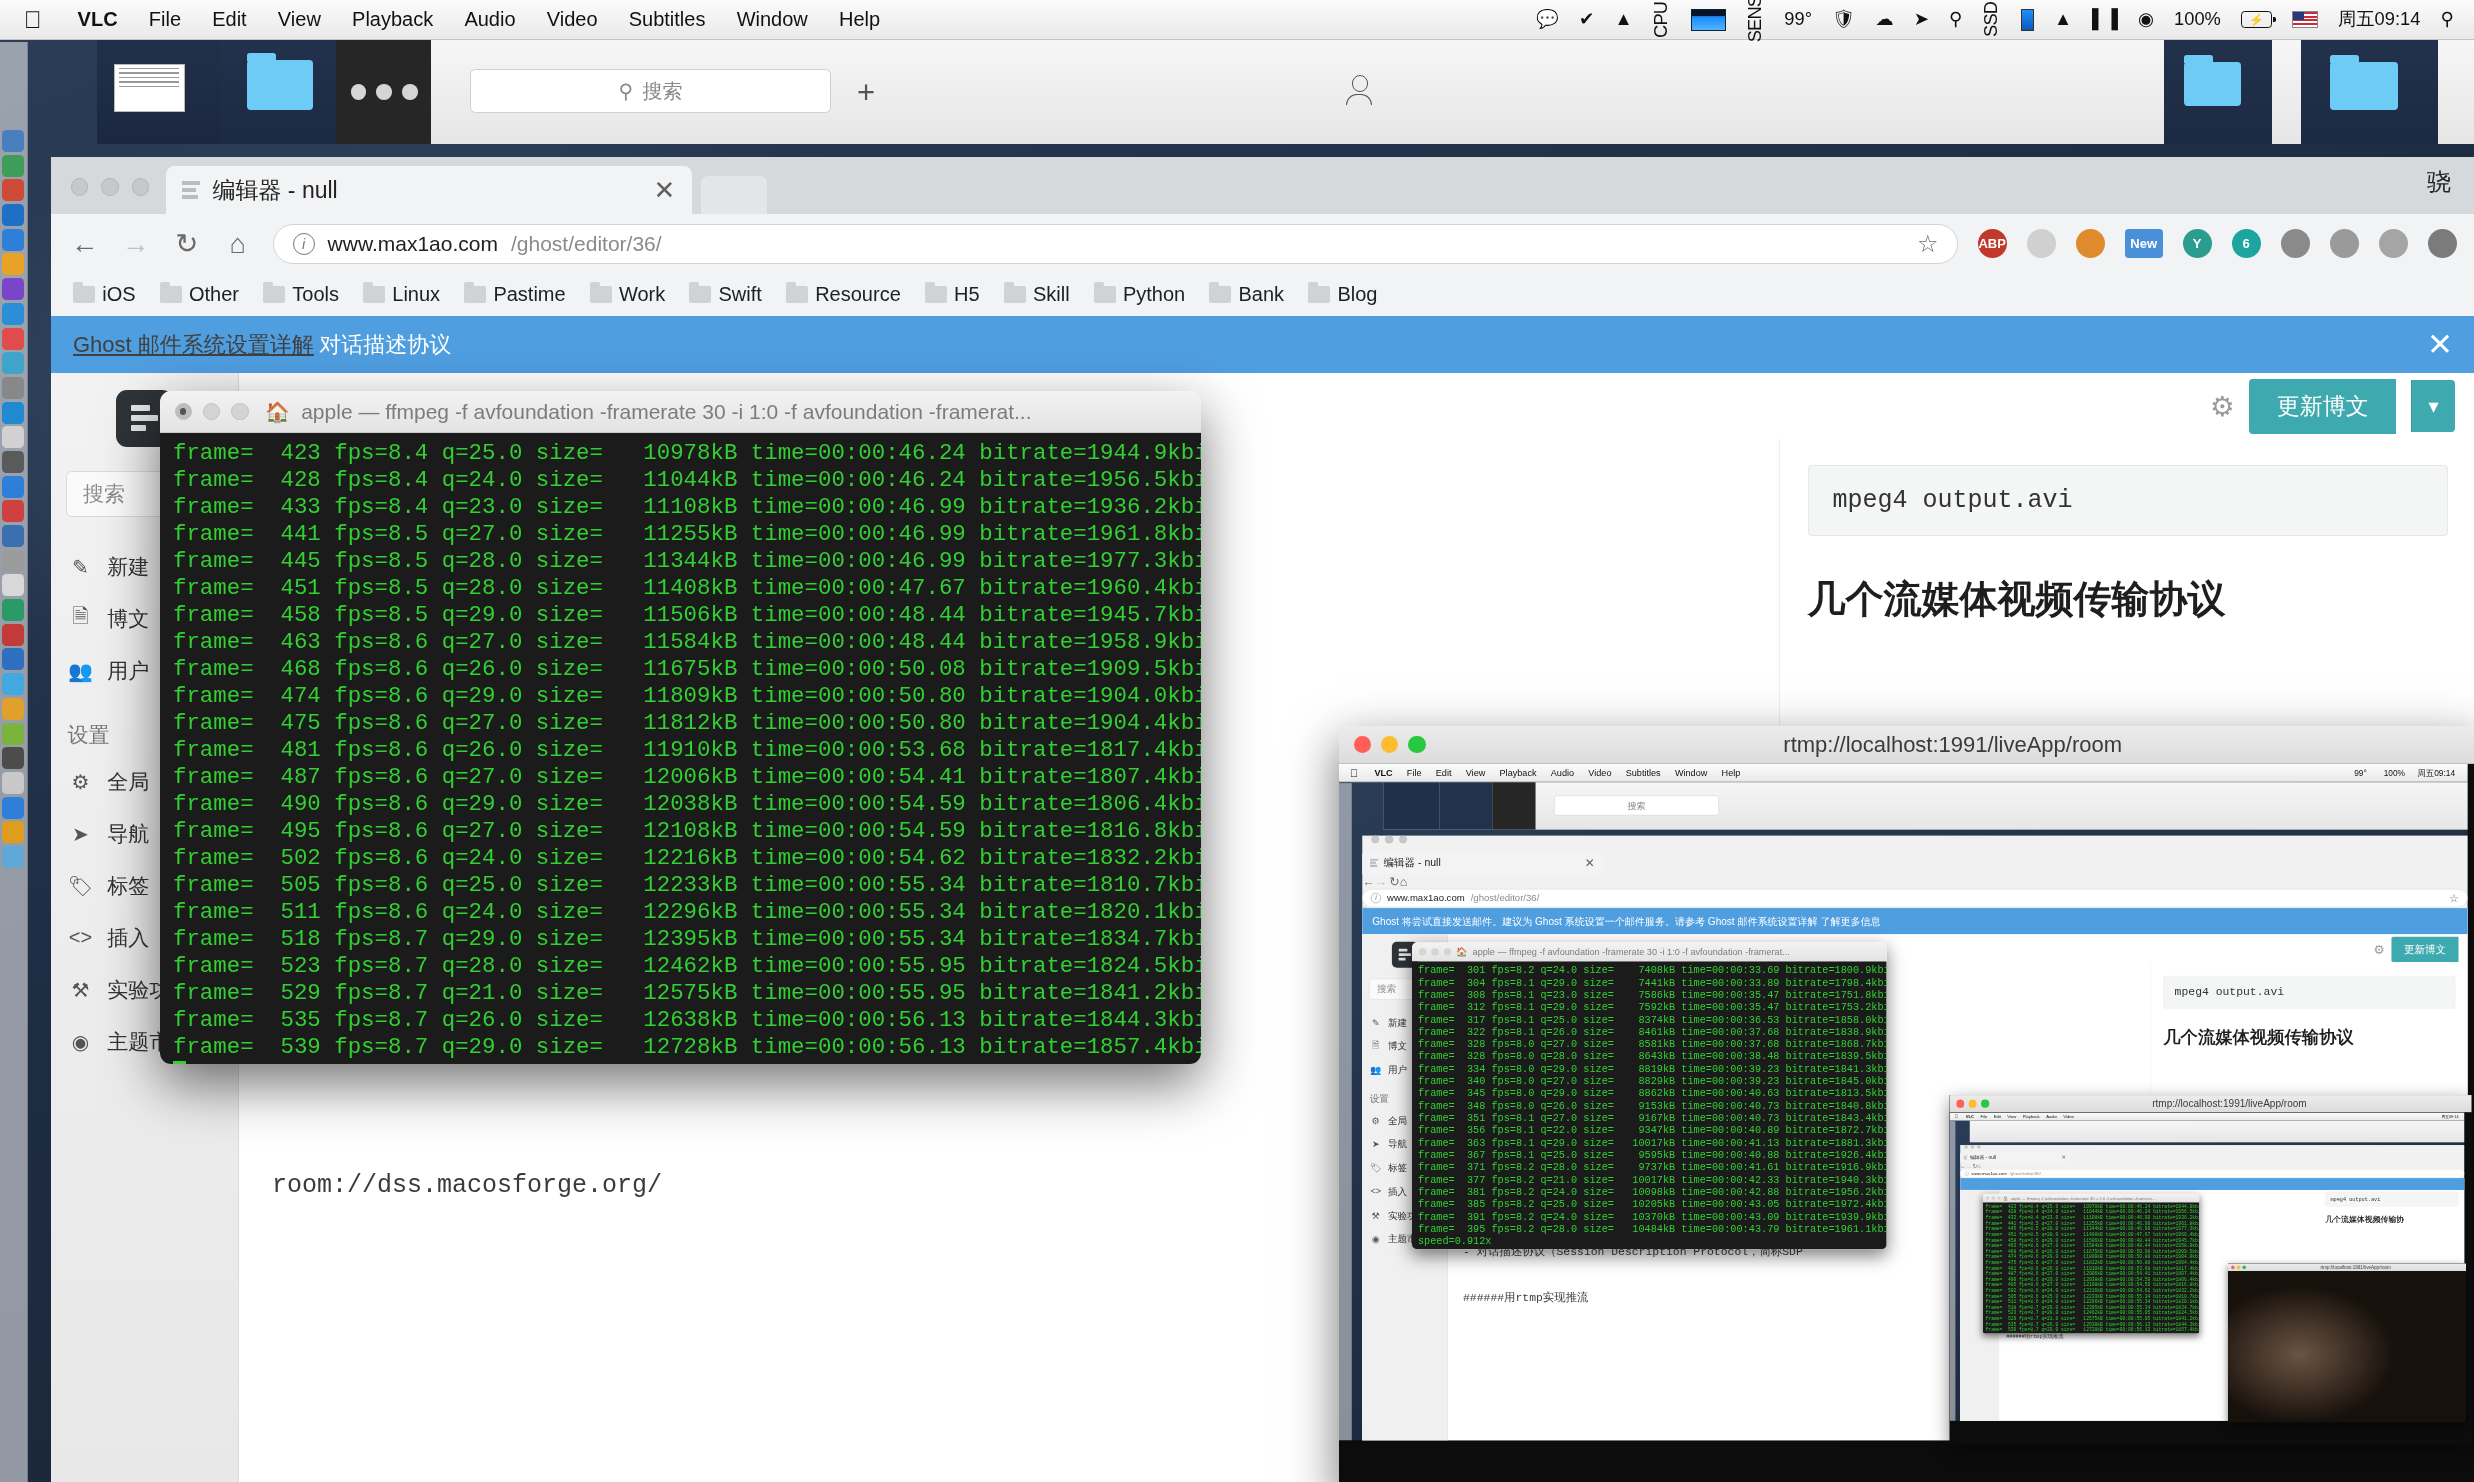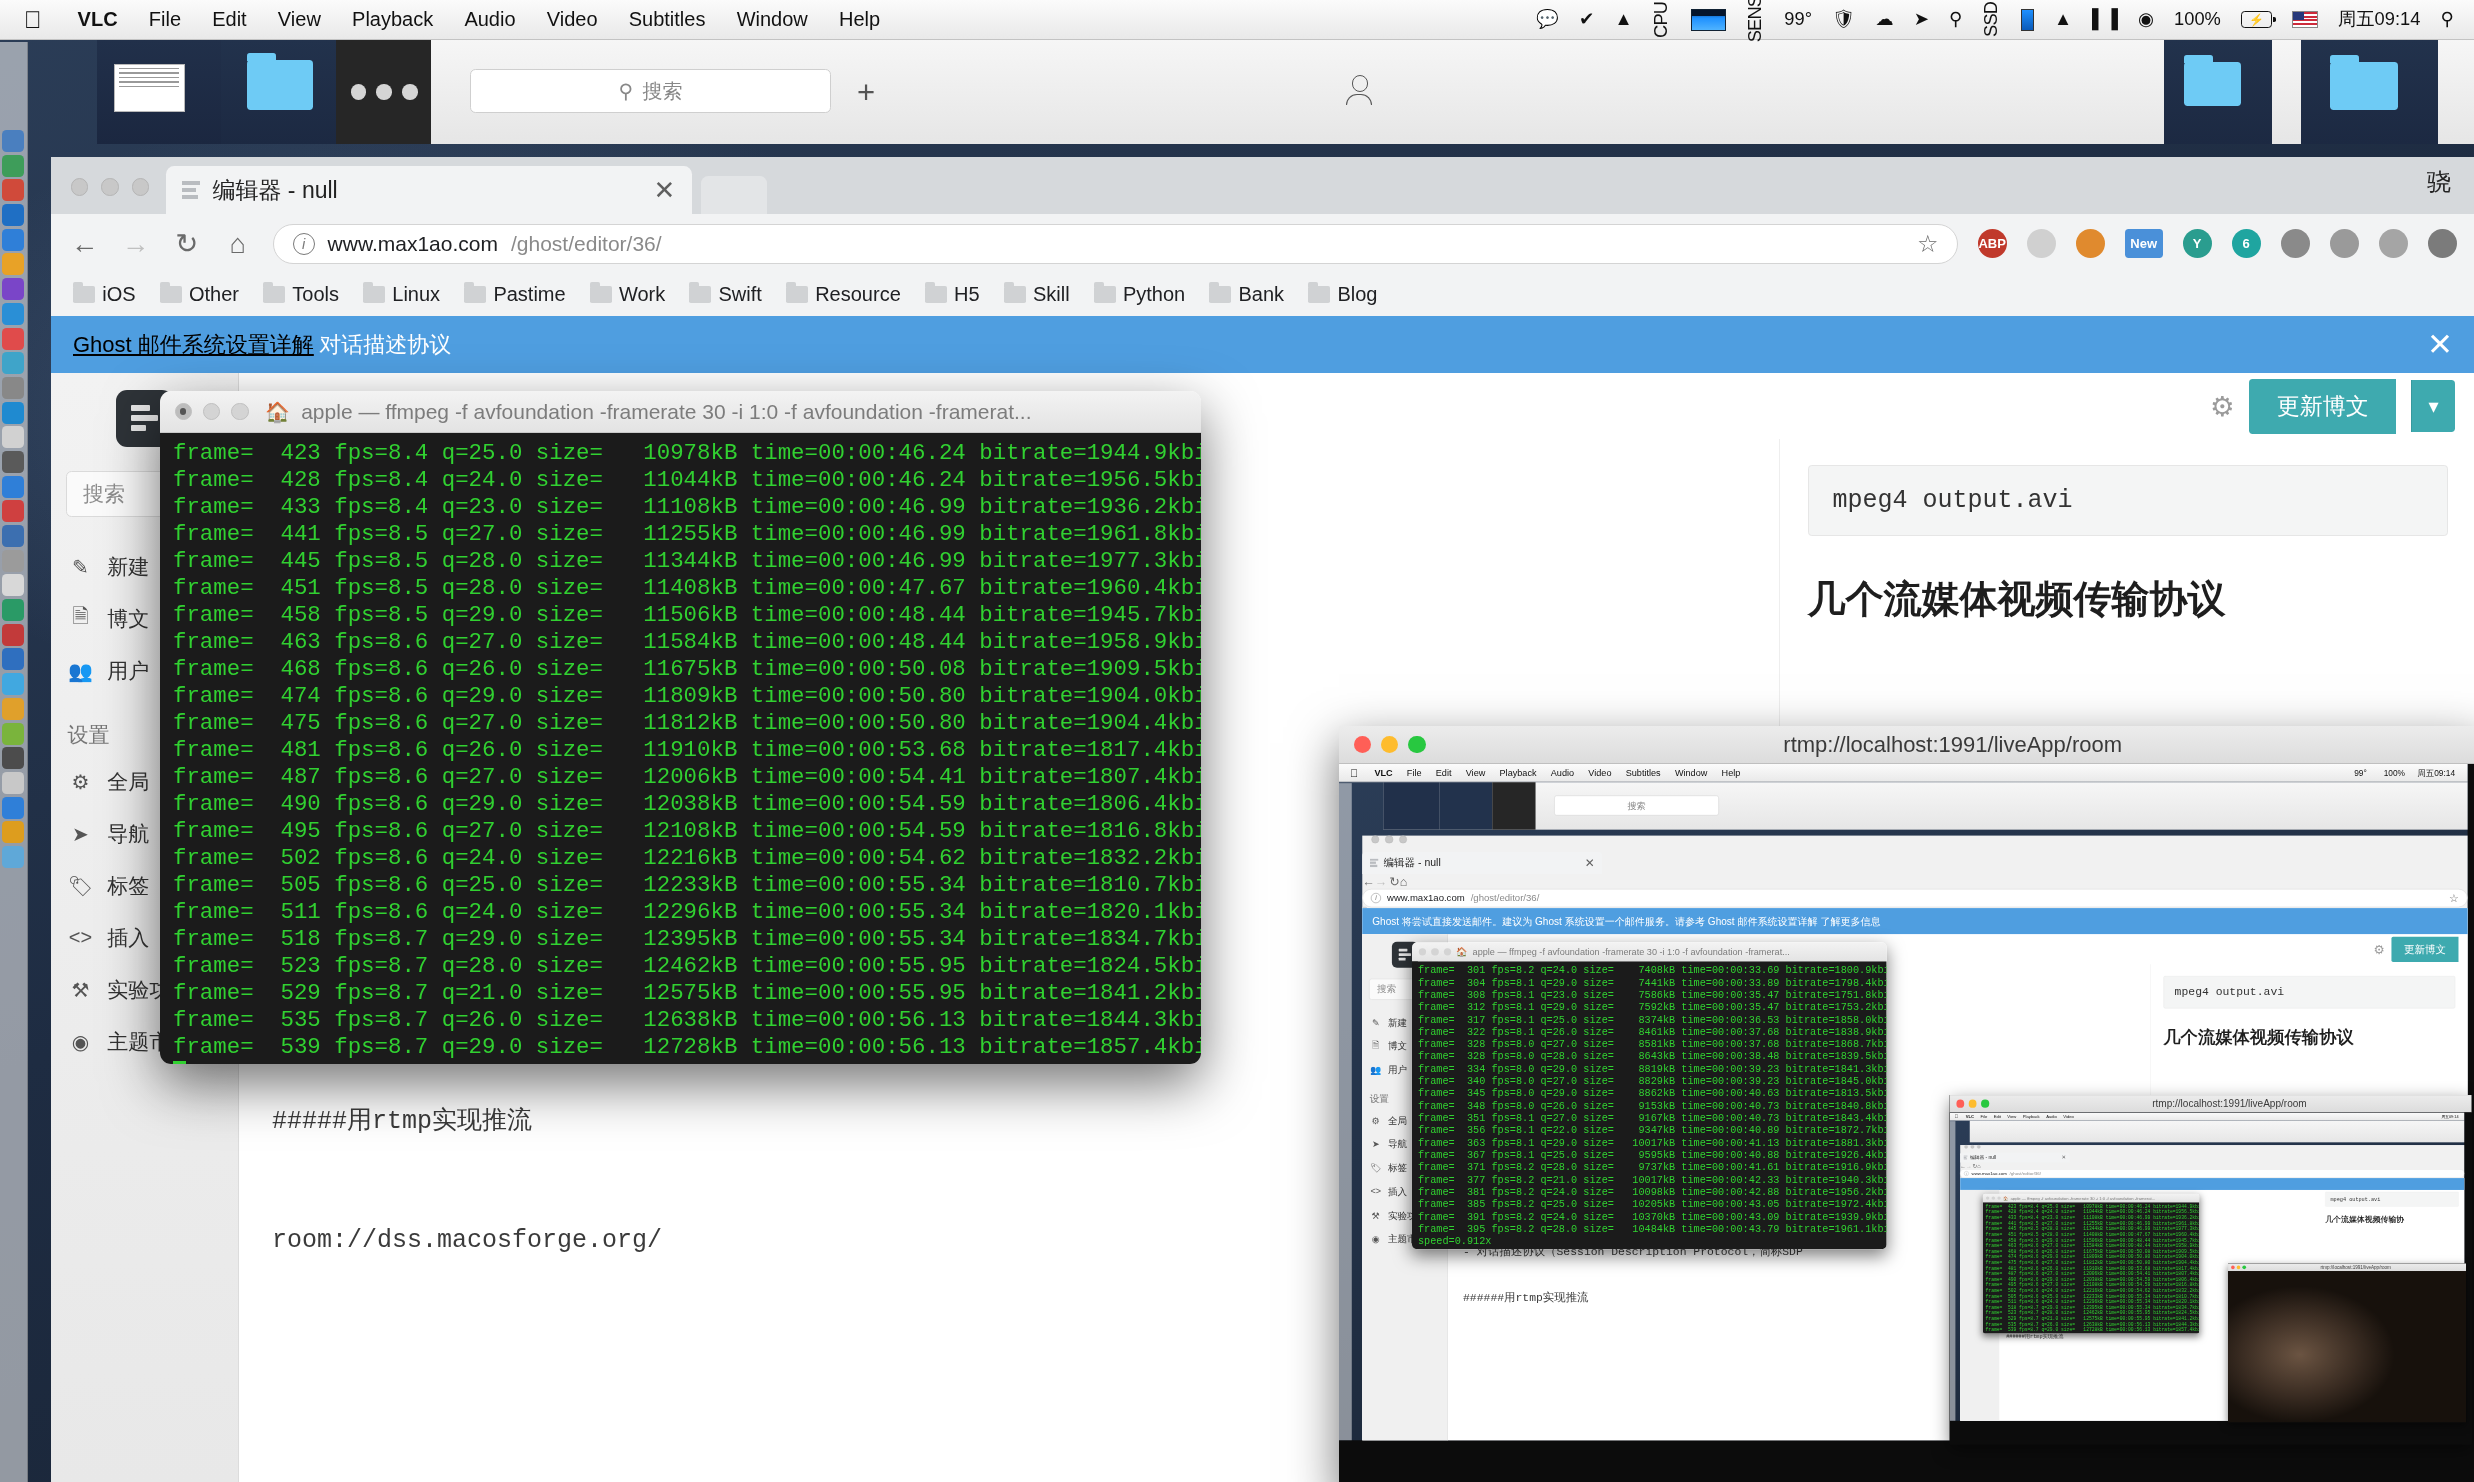--- a/index.html
+++ b/index.html
@@ -131,21 +131,21 @@
   .bm { display:flex; align-items:center; gap:7.3px; font-size:20px; color:#202124; white-space:nowrap;}
   .bm .fi { width:22px;height:17.4px;background:#d0d2d4;border-radius:1.8px;position:relative;flex:none;}
   .bm .fi:before{content:"";position:absolute;left:0;top:-3.7px;width:10px;height:4.6px;background:#d0d2d4;border-radius:1.8px 1.8px 0 0;}
 
   
   #ghost { position:absolute; left:0; right:0; top:159px; bottom:0; background:#fff; overflow:hidden;}
   #notice {
     height:57px; background:#4f9ee0; color:#fff; display:flex; align-items:center;
     padding:0 22px; font-size:22px; gap:5.5px;
   }
-  #notice a{color:#000000;}
+  #notice a{color:#404040;}
   #notice .close{margin-left:auto;font-size:31px;font-weight:300;}
   #ghost-body{position:absolute;top:57px;left:0;right:0;bottom:0;display:flex;}
   #gsidebar{
     width:188px; background:linear-gradient(#f2f2f2,#e8e8e8);
     border-right:0.9px solid #dcdcdc; padding:16.5px 0 0 0; flex:none;
   }
   .g-logo{width:57px;height:57px;background:#2e3338;border-radius:11px;margin:0 auto 24px;
           display:flex;align-items:center;justify-content:center;}
   .g-logo .bars{width:27.5px;display:flex;flex-direction:column;gap:4.6px;}
   .g-logo .bars i{display:block;height:5.5px;background:#e8e8e8;border-radius:0.9px;}
@@ -482,21 +482,20 @@
         <div class="editor-col">
           <div class="ed-left">
             <div style="height:53px"></div>
             <div class="red-dots">…………</div>
             <div style="height:302px"></div>
             <div>- 实时传输控制协议（Real Time Transport Control Proto</div>
             <div>简称RTCP）</div>
             <div style="height:27.5px"></div>
             <div>- 对话描述协议（Session Description Protocol，简称SDP</div>
             <div style="height:37px"></div>
-            <div>#####用rtmp实现推流</div>
             <div style="height:64px"></div>
             <div>room://dss.macosforge.org/</div>
           </div>
           <div class="ed-right">
             <div class="code-block">mpeg4 output.avi</div>
             <div class="ed-h2">几个流媒体视频传输协议</div>
           </div>
         </div>
       </div>
     </div>

